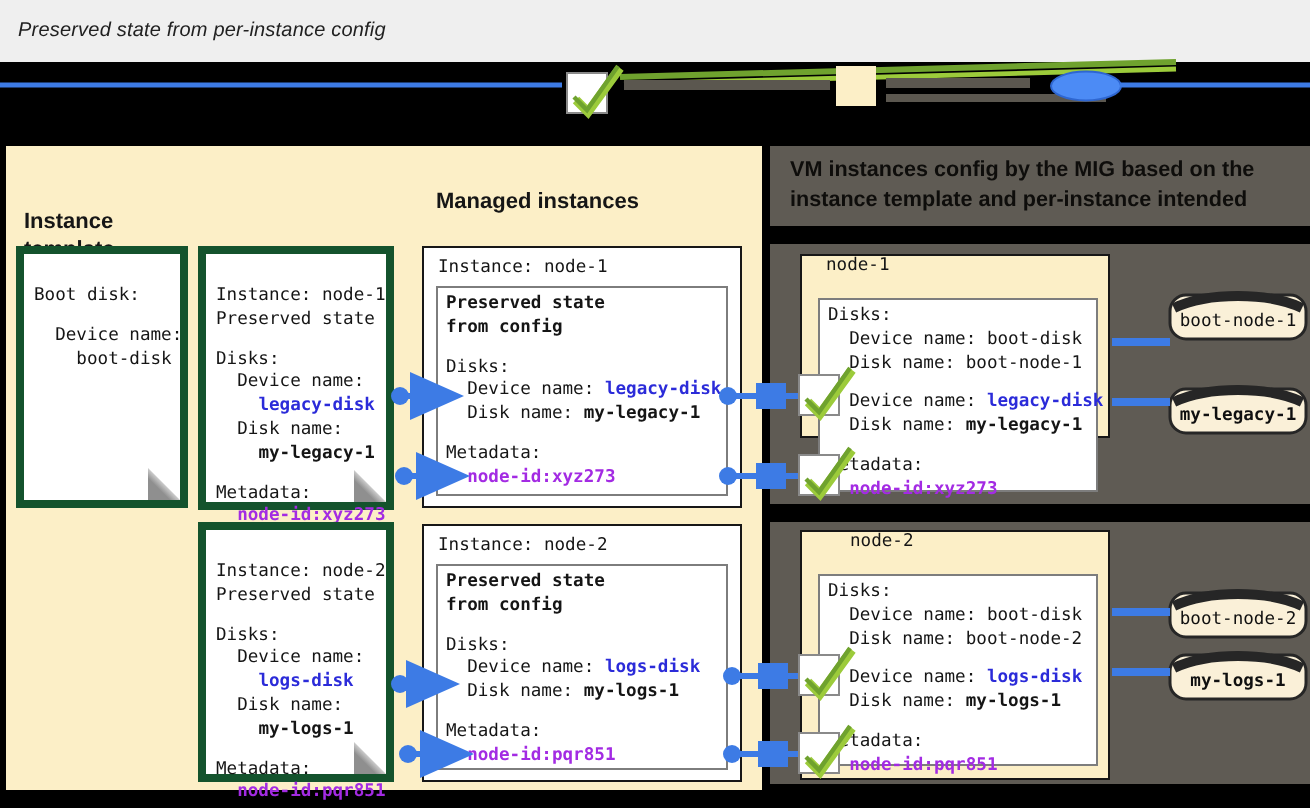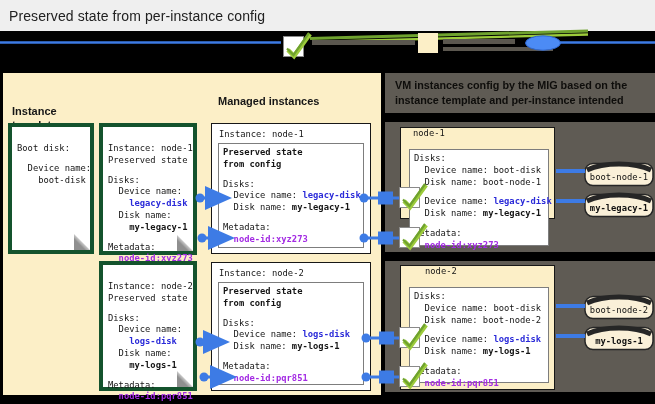--- a/index.html
+++ b/index.html
@@ -3,21 +3,21 @@
 <meta charset="utf-8">
 <style>
   html,body{margin:0;padding:0;background:#000;}
   #stage{position:relative;width:655px;height:404px;background:#000;overflow:hidden;
          font-family:"Liberation Sans",sans-serif;}
   .abs{position:absolute;}
 
   
   #titlebar{left:0;top:0;width:655px;height:31px;background:var(--titlebar-bg);
             display:flex;align-items:center;}
-  #titlebar span{padding-left:9px;font-size:14px;color:var(--title-text);letter-spacing:.1px;}
+  #titlebar span{padding-left:9px;font-size:10px;color:var(--title-text);letter-spacing:.1px;font-style:italic;}
 
   
   #beige-panel{left:3px;top:73px;width:378px;height:322px;background:var(--beige);}
   .gray-panel{background:var(--panel-gray);}
   #gray-header{left:385px;top:73px;width:270px;height:40px;}
   #gray-row1{left:385px;top:122px;width:270px;height:130px;}
   #gray-row2{left:385px;top:261px;width:270px;height:131px;}
 
   
   .colhead{font-size:11px;font-weight:bold;color:#161616;line-height:13.5px;white-space:pre-line;}
@@ -123,21 +123,21 @@
       <div class="code"><div class="cl"><span>Disks:</span></div><div class="cl"><span>  Device name: boot-disk</span></div><div class="cl"><span>  Disk name: boot-node-1</span></div><div class="cl blank"></div><div class="cl"><span>  Device name: </span><span class="c-blue bd">legacy-disk</span></div><div class="cl"><span>  Disk name: </span><span class="bd">my-legacy-1</span></div><div class="cl blank"></div><div class="cl"><span>Metadata:</span></div><div class="cl"><span>  </span><span class="c-purple bd">node-id:xyz273</span></div></div>
     </div>
   </div>
   <div class="abs vmbox boxlayer" style="left:400px;top:265px;width:155px;height:125px;">
     <div class="btitle code" style="padding-left:24px;">node-2</div>
     <div class="inner" style="left:8px;top:21px;width:140px;height:96px;">
       <div class="code"><div class="cl"><span>Disks:</span></div><div class="cl"><span>  Device name: boot-disk</span></div><div class="cl"><span>  Disk name: boot-node-2</span></div><div class="cl blank"></div><div class="cl"><span>  Device name: </span><span class="c-blue bd">logs-disk</span></div><div class="cl"><span>  Disk name: </span><span class="bd">my-logs-1</span></div><div class="cl blank"></div><div class="cl"><span>Metadata:</span></div><div class="cl"><span>  </span><span class="c-purple bd">node-id:pqr851</span></div></div>
     </div>
   </div>
 
-  <div class="abs cyl" style="left:584px;top:160px;width:70px;height:27px;">
+  <div class="abs cyl" style="left:584px;top:144px;width:70px;height:27px;">
     <svg width="70" height="27">
       <rect class="cyl-body" x="1" y="3.5" width="68" height="22" rx="8"></rect>
       <path class="cyl-rim" d="M3,10 C20,2 50,2 67,10"></path>
     </svg>
     <div class="abs disk-label" style="top:12px;" data-weight="normal">boot-node-1</div>
   </div>
   <div class="abs cyl" style="left:584px;top:191px;width:70px;height:27px;">
     <svg width="70" height="27">
       <rect class="cyl-body" x="1" y="3.5" width="68" height="22" rx="8"></rect>
       <path class="cyl-rim" d="M3,10 C20,2 50,2 67,10"></path>

